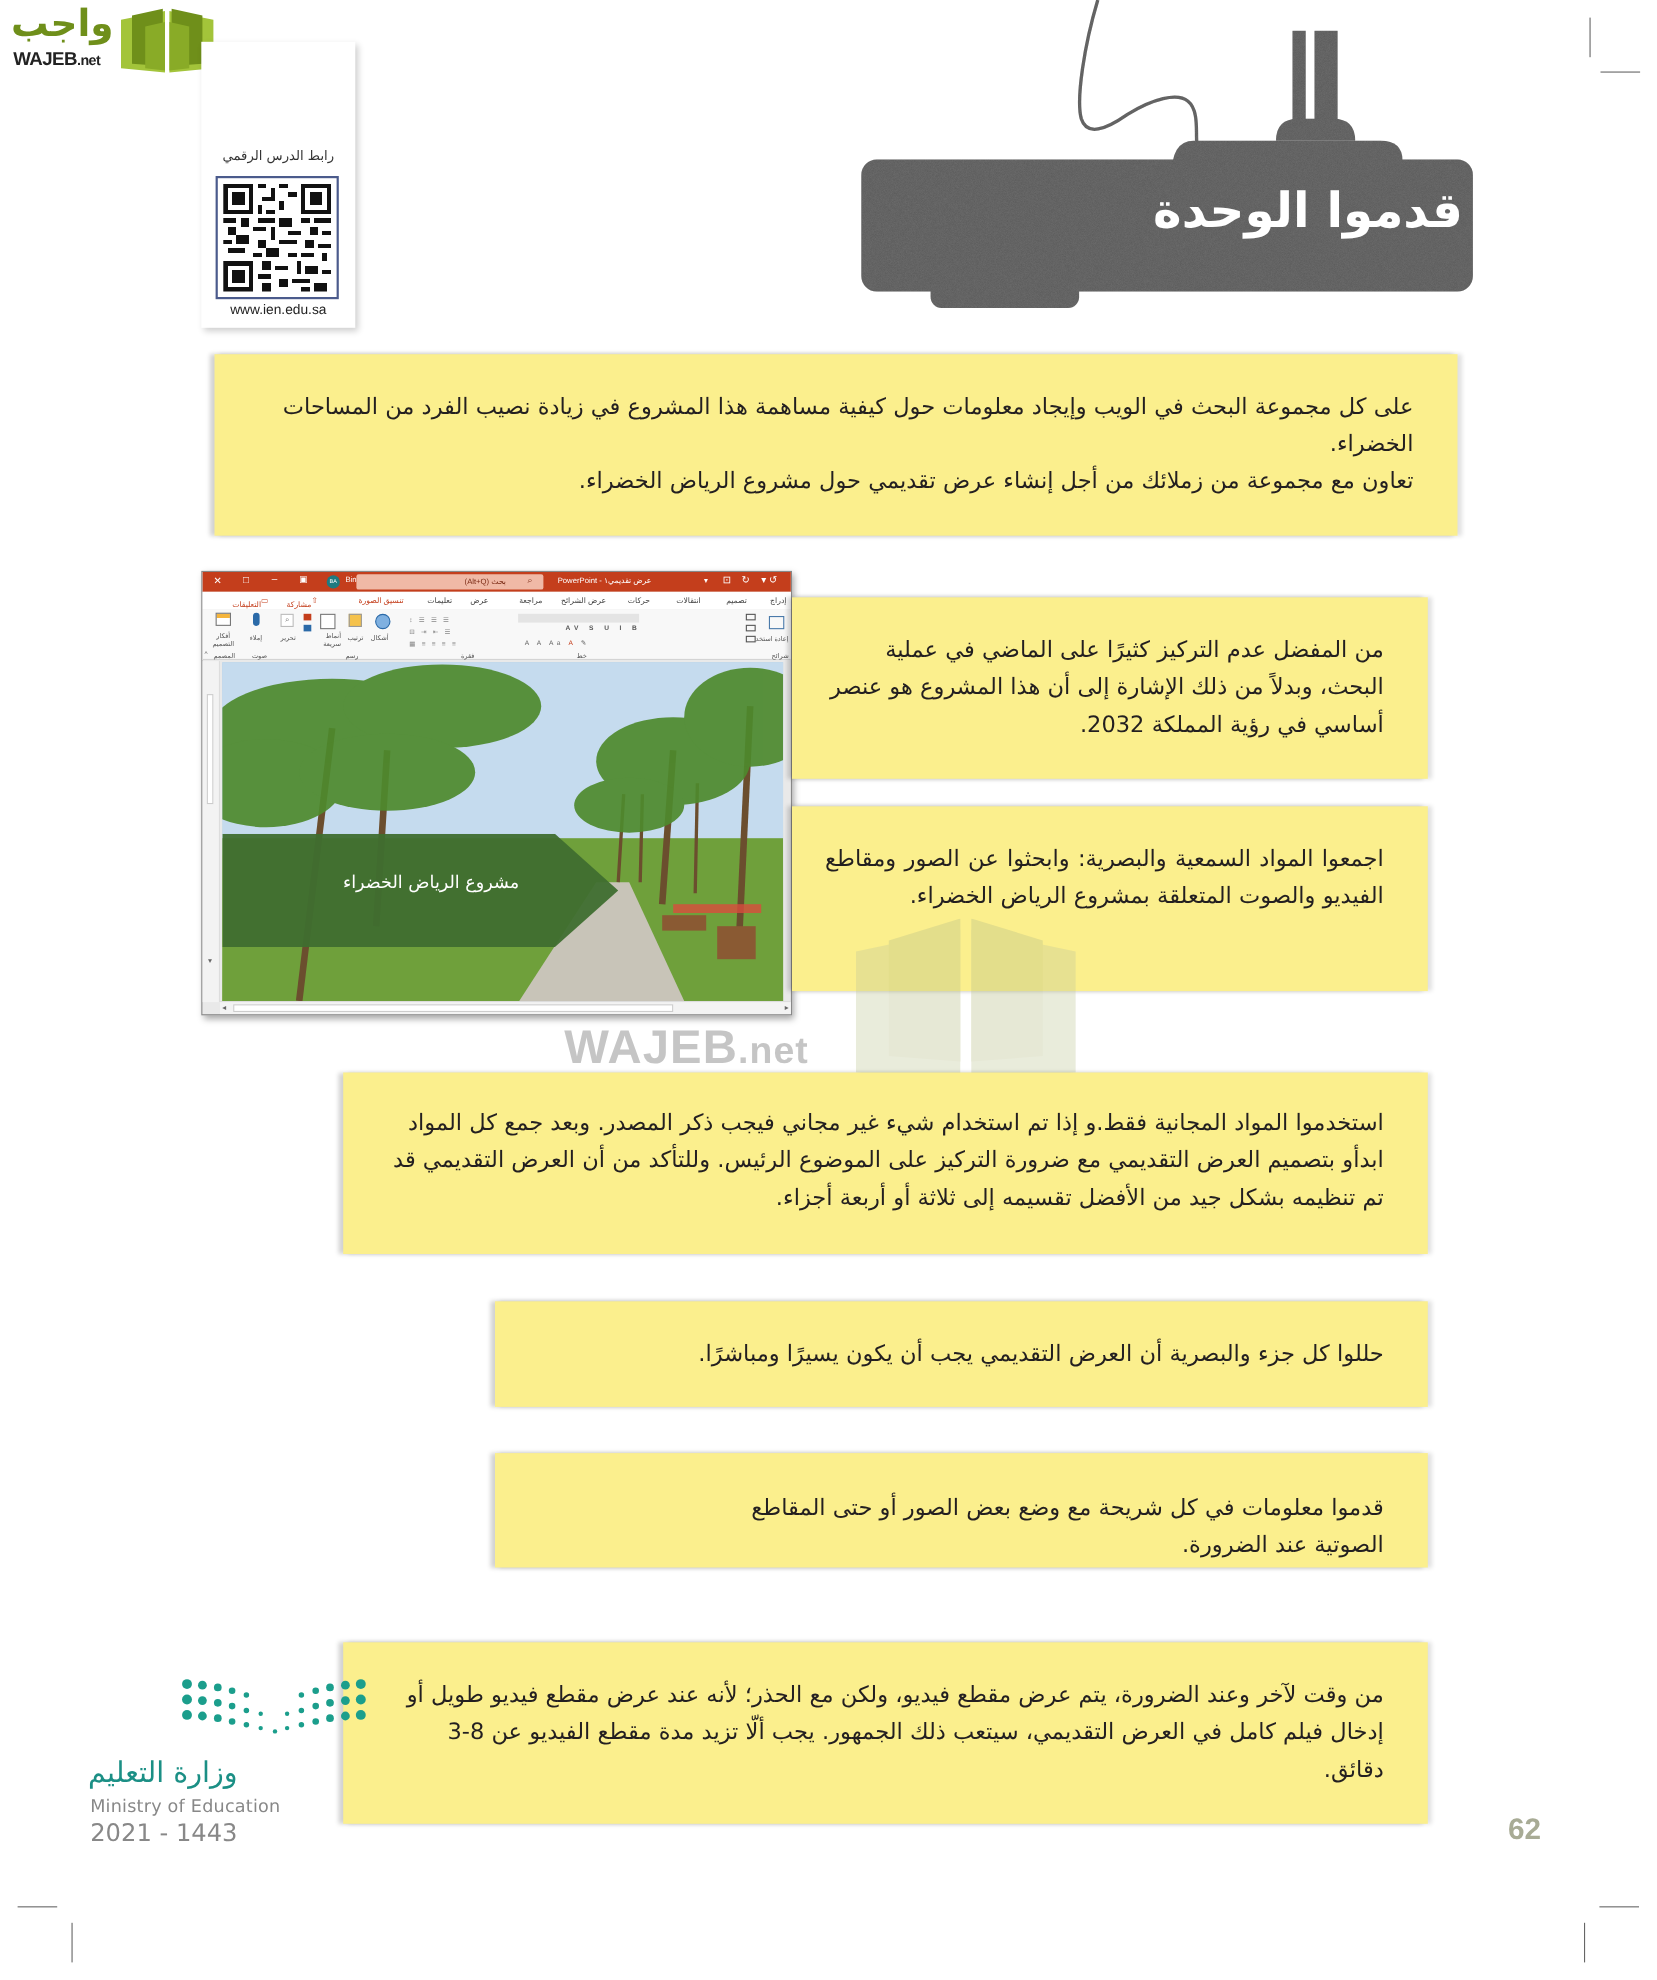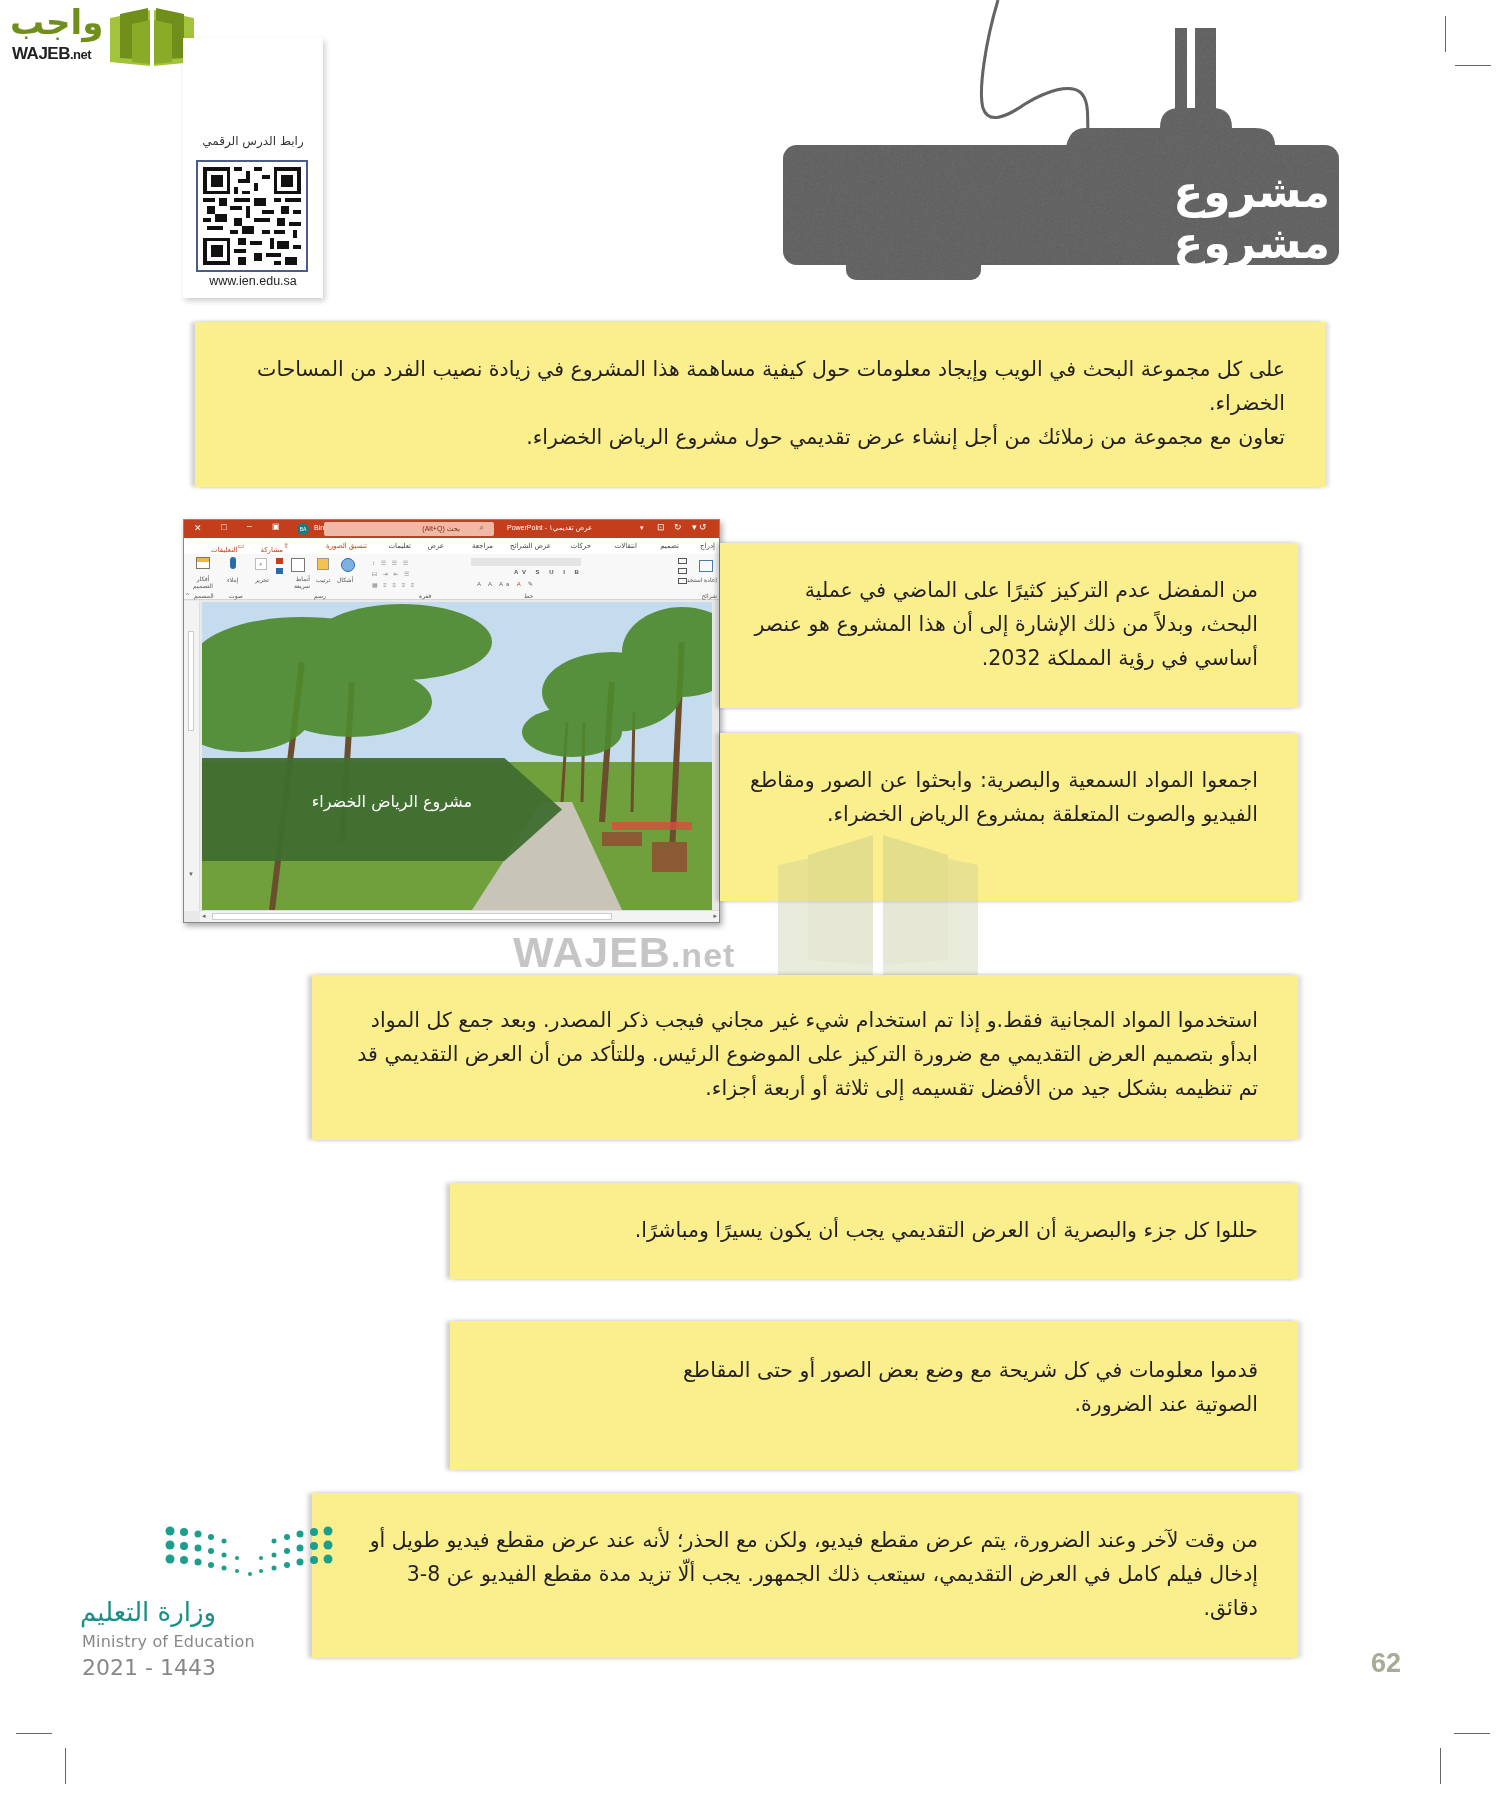--- a/index.html
+++ b/index.html
@@ -160,21 +160,21 @@
   <g fill="#5a5a5a" filter="url(#grain)">
     <path d="M218 0 C206 40 198 90 203 108 C208 124 225 118 245 104 C268 90 290 84 300 92 C310 100 307 120 308 130" fill="none" stroke="#5a5a5a" stroke-width="3"></path>
     <rect x="395" y="28" width="12" height="85"></rect>
     <rect x="415" y="28" width="21" height="85"></rect>
     <path d="M380 128 Q380 108 400 108 L432 108 Q452 108 452 128 Z"></path>
     <path d="M285 160 Q285 128 305 128 L475 128 Q495 128 495 146 L495 160 Z"></path>
     <rect x="3" y="145" width="556" height="120" rx="14"></rect>
     <rect x="66" y="240" width="135" height="40" rx="10"></rect>
   </g>
 </svg>
-<div class="banner-title">مشروع مشروع</div>
+<div class="banner-title">قدموا الوحدة</div>
 
 <div class="note" style="left:195px;top:322px;width:1130px;height:165px;padding:30px 40px 0 40px;">
   <p>على كل مجموعة البحث في الويب وإيجاد معلومات حول كيفية مساهمة هذا المشروع في زيادة نصيب الفرد من المساحات الخضراء.</p>
   <p style="margin-bottom:8px;">تعاون مع مجموعة من زملائك من أجل إنشاء عرض تقديمي حول مشروع الرياض الخضراء.</p>
 </div>
 
 <div class="ppt">
   <div class="ppt-titlebar">
     <span style="left:10px;top:3px;font-size:9px;">✕</span>
     <span style="left:37px;top:2px;font-size:9px;">□</span>
@@ -315,21 +315,21 @@
 <div class="wm-text"><span>WAJEB</span><small>.net</small></div>
 
 <div class="note" style="left:312px;top:975px;width:986px;height:165px;padding:28px 40px 0 40px;text-align:right;">
   <p>استخدموا المواد المجانية فقط.و إذا تم استخدام شيء غير مجاني فيجب ذكر المصدر. وبعد جمع كل المواد ابدأو بتصميم العرض التقديمي مع ضرورة التركيز على الموضوع الرئيس. وللتأكد من أن العرض التقديمي قد تم تنظيمه بشكل جيد من الأفضل تقسيمه إلى ثلاثة أو أربعة أجزاء.</p>
 </div>
 
 <div class="note" style="left:450px;top:1183px;width:848px;height:96px;padding:30px 40px 0 40px;">
   <p>حللوا كل جزء والبصرية أن العرض التقديمي يجب أن يكون يسيرًا ومباشرًا.</p>
 </div>
 
-<div class="note" style="left:450px;top:1321px;width:848px;height:149px;padding:32px 40px 0 200px;">
+<div class="note" style="left:450px;top:1321px;width:848px;height:104px;padding:32px 40px 0 200px;">
   <p>قدموا معلومات في كل شريحة مع وضع بعض الصور أو حتى المقاطع الصوتية عند الضرورة.</p>
 </div>
 
 <div class="note" style="left:312px;top:1493px;width:986px;height:165px;padding:30px 40px 0 40px;">
   <p>من وقت لآخر وعند الضرورة، يتم عرض مقطع فيديو، ولكن مع الحذر؛ لأنه عند عرض مقطع فيديو طويل أو إدخال فيلم كامل في العرض التقديمي، سيتعب ذلك الجمهور. يجب ألّا تزيد مدة مقطع الفيديو عن 8-3 دقائق.</p>
 </div>
 
 <div class="ministry">
   <svg width="170" height="60" viewBox="0 0 170 60" style="position:absolute;left:84px;top:0;">
     <g fill="#1b9e8c">

